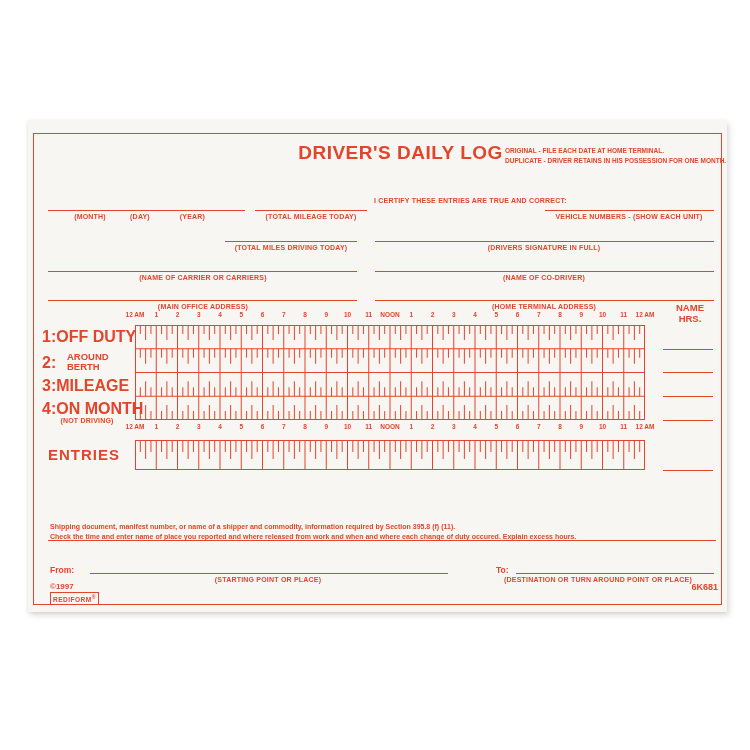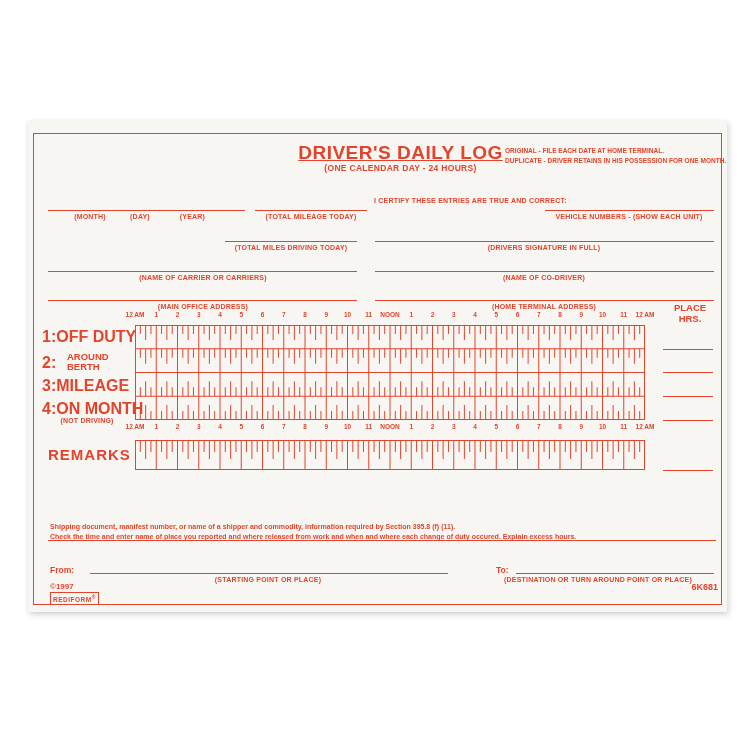--- a/index.html
+++ b/index.html
@@ -5,21 +5,21 @@
   * { margin:0; padding:0; box-sizing:border-box; }
   html,body { width:750px; height:750px; background:#ffffff; overflow:hidden;
               font-family:"Liberation Sans", sans-serif; }
   .paper { position:absolute; left:28px; top:120px; width:699px; height:492px;
            background:#f8f6f3; color:#e2452c;
            box-shadow:2px 3px 6px rgba(0,0,0,.15), -1px 1px 3px rgba(0,0,0,.06); }
   .border-rect { position:absolute; left:5px; top:13px; right:5px; bottom:7px;
                  border:1px solid #e2452c; pointer-events:none; }
   .rule { position:absolute; height:0; border-bottom:1px solid #e2452c; }
   .title { position:absolute; left:200px; top:22px; width:345px; text-align:center;
-           font-size:19px; font-weight:bold; letter-spacing:.5px; white-space:nowrap;text-decoration:underline; }
+           font-size:19px; font-weight:bold; letter-spacing:.5px; white-space:nowrap; }
   .subtitle { position:absolute; left:200px; top:43px; width:345px; text-align:center;
               font-size:8.5px; font-weight:bold; letter-spacing:.3px; white-space:nowrap; }
   .copy-note { position:absolute; left:477px; top:26px; width:220px;
                font-size:6.5px; font-weight:bold; line-height:9.5px; white-space:nowrap; }
   .flabel { position:absolute; font-size:7px; font-weight:bold; text-align:center;
             letter-spacing:.2px; white-space:nowrap; }
   .flabel.left { text-align:left; }
   .big { position:absolute; font-size:16px; font-weight:bold; white-space:nowrap; }
   .stack { position:absolute; font-size:9.5px; font-weight:bold; line-height:10px; white-space:nowrap; }
   .hours-wrap { position:absolute; left:107px; width:510px; height:9px; }
@@ -40,21 +40,20 @@
   .formno { position:absolute; left:648px; top:462px; width:42px; text-align:right;
             font-size:9px; font-weight:bold; }
 </style>
 </head>
 <body>
 
 <div class="paper">
   <div class="border-rect"></div>
 
   <div class="title">DRIVER'S DAILY LOG</div>
-  <div class="subtitle">(ONE CALENDAR DAY - 24 HOURS)</div>
   <div class="copy-note">
     <div>ORIGINAL - FILE EACH DATE AT HOME TERMINAL.</div>
     <div>DUPLICATE - DRIVER RETAINS IN HIS POSSESSION FOR ONE MONTH.</div>
   </div>
 
   <div class="rule" style="left:20px;top:90px;width:197px"></div>
   <div class="flabel" style="left:37px;top:93px;width:50px">(MONTH)</div>
   <div class="flabel" style="left:92px;top:93px;width:40px">(DAY)</div>
   <div class="flabel" style="left:142px;top:93px;width:45px">(YEAR)</div>
 
@@ -78,21 +77,21 @@
   <div class="rule" style="left:347px;top:151px;width:339px"></div>
   <div class="flabel" style="left:436px;top:154px;width:160px">(NAME OF CO-DRIVER)</div>
 
   <div class="rule" style="left:20px;top:180px;width:309px"></div>
   <div class="flabel" style="left:95px;top:183px;width:160px">(MAIN OFFICE ADDRESS)</div>
 
   <div class="rule" style="left:347px;top:180px;width:339px"></div>
   <div class="flabel" style="left:436px;top:183px;width:160px">(HOME TERMINAL ADDRESS)</div>
 
   <div class="total-hdr">
-    <div>PLACE</div>
+    <div>NAME</div>
     <div>HRS.</div>
   </div>
 
   <div class="hours-wrap" style="top:191px" id="hours-top">
       <span class="hour" style="left: -15px;">12 AM</span>
       <span class="hour" style="left: 6.25px;">1</span>
       <span class="hour" style="left: 27.5px;">2</span>
       <span class="hour" style="left: 48.75px;">3</span>
       <span class="hour" style="left: 70px;">4</span>
       <span class="hour" style="left: 91.25px;">5</span>
@@ -152,21 +151,21 @@
 
   <div class="big" style="left:14px;top:208px">1:OFF DUTY</div>
   <div class="big" style="left:14px;top:234px">2:</div>
   <div class="stack" style="left:39px;top:232px">
     <div>AROUND</div>
     <div>BERTH</div>
   </div>
   <div class="big" style="left:14px;top:257px">3:MILEAGE</div>
   <div class="big" style="left:14px;top:280px">4:ON MONTH</div>
   <div class="flabel" style="left:24px;top:297px;width:70px">(NOT DRIVING)</div>
-  <div class="remarks-lbl">REMARKS</div>
+  <div class="remarks-lbl">ENTRIES</div>
 
   <div class="total-line" style="top:229px"></div>
   <div class="total-line" style="top:252px"></div>
   <div class="total-line" style="top:276px"></div>
   <div class="total-line" style="top:300px"></div>
   <div class="total-line" style="top:350px"></div>
 
   <div class="instr">
     <div>Shipping document, manifest number, or name of a shipper and commodity, information required by Section 395.8 (f) (11).</div>
     <div>Check the time and enter name of place you reported and where released from work and when and where each change of duty occured.  Explain excess hours.</div>

